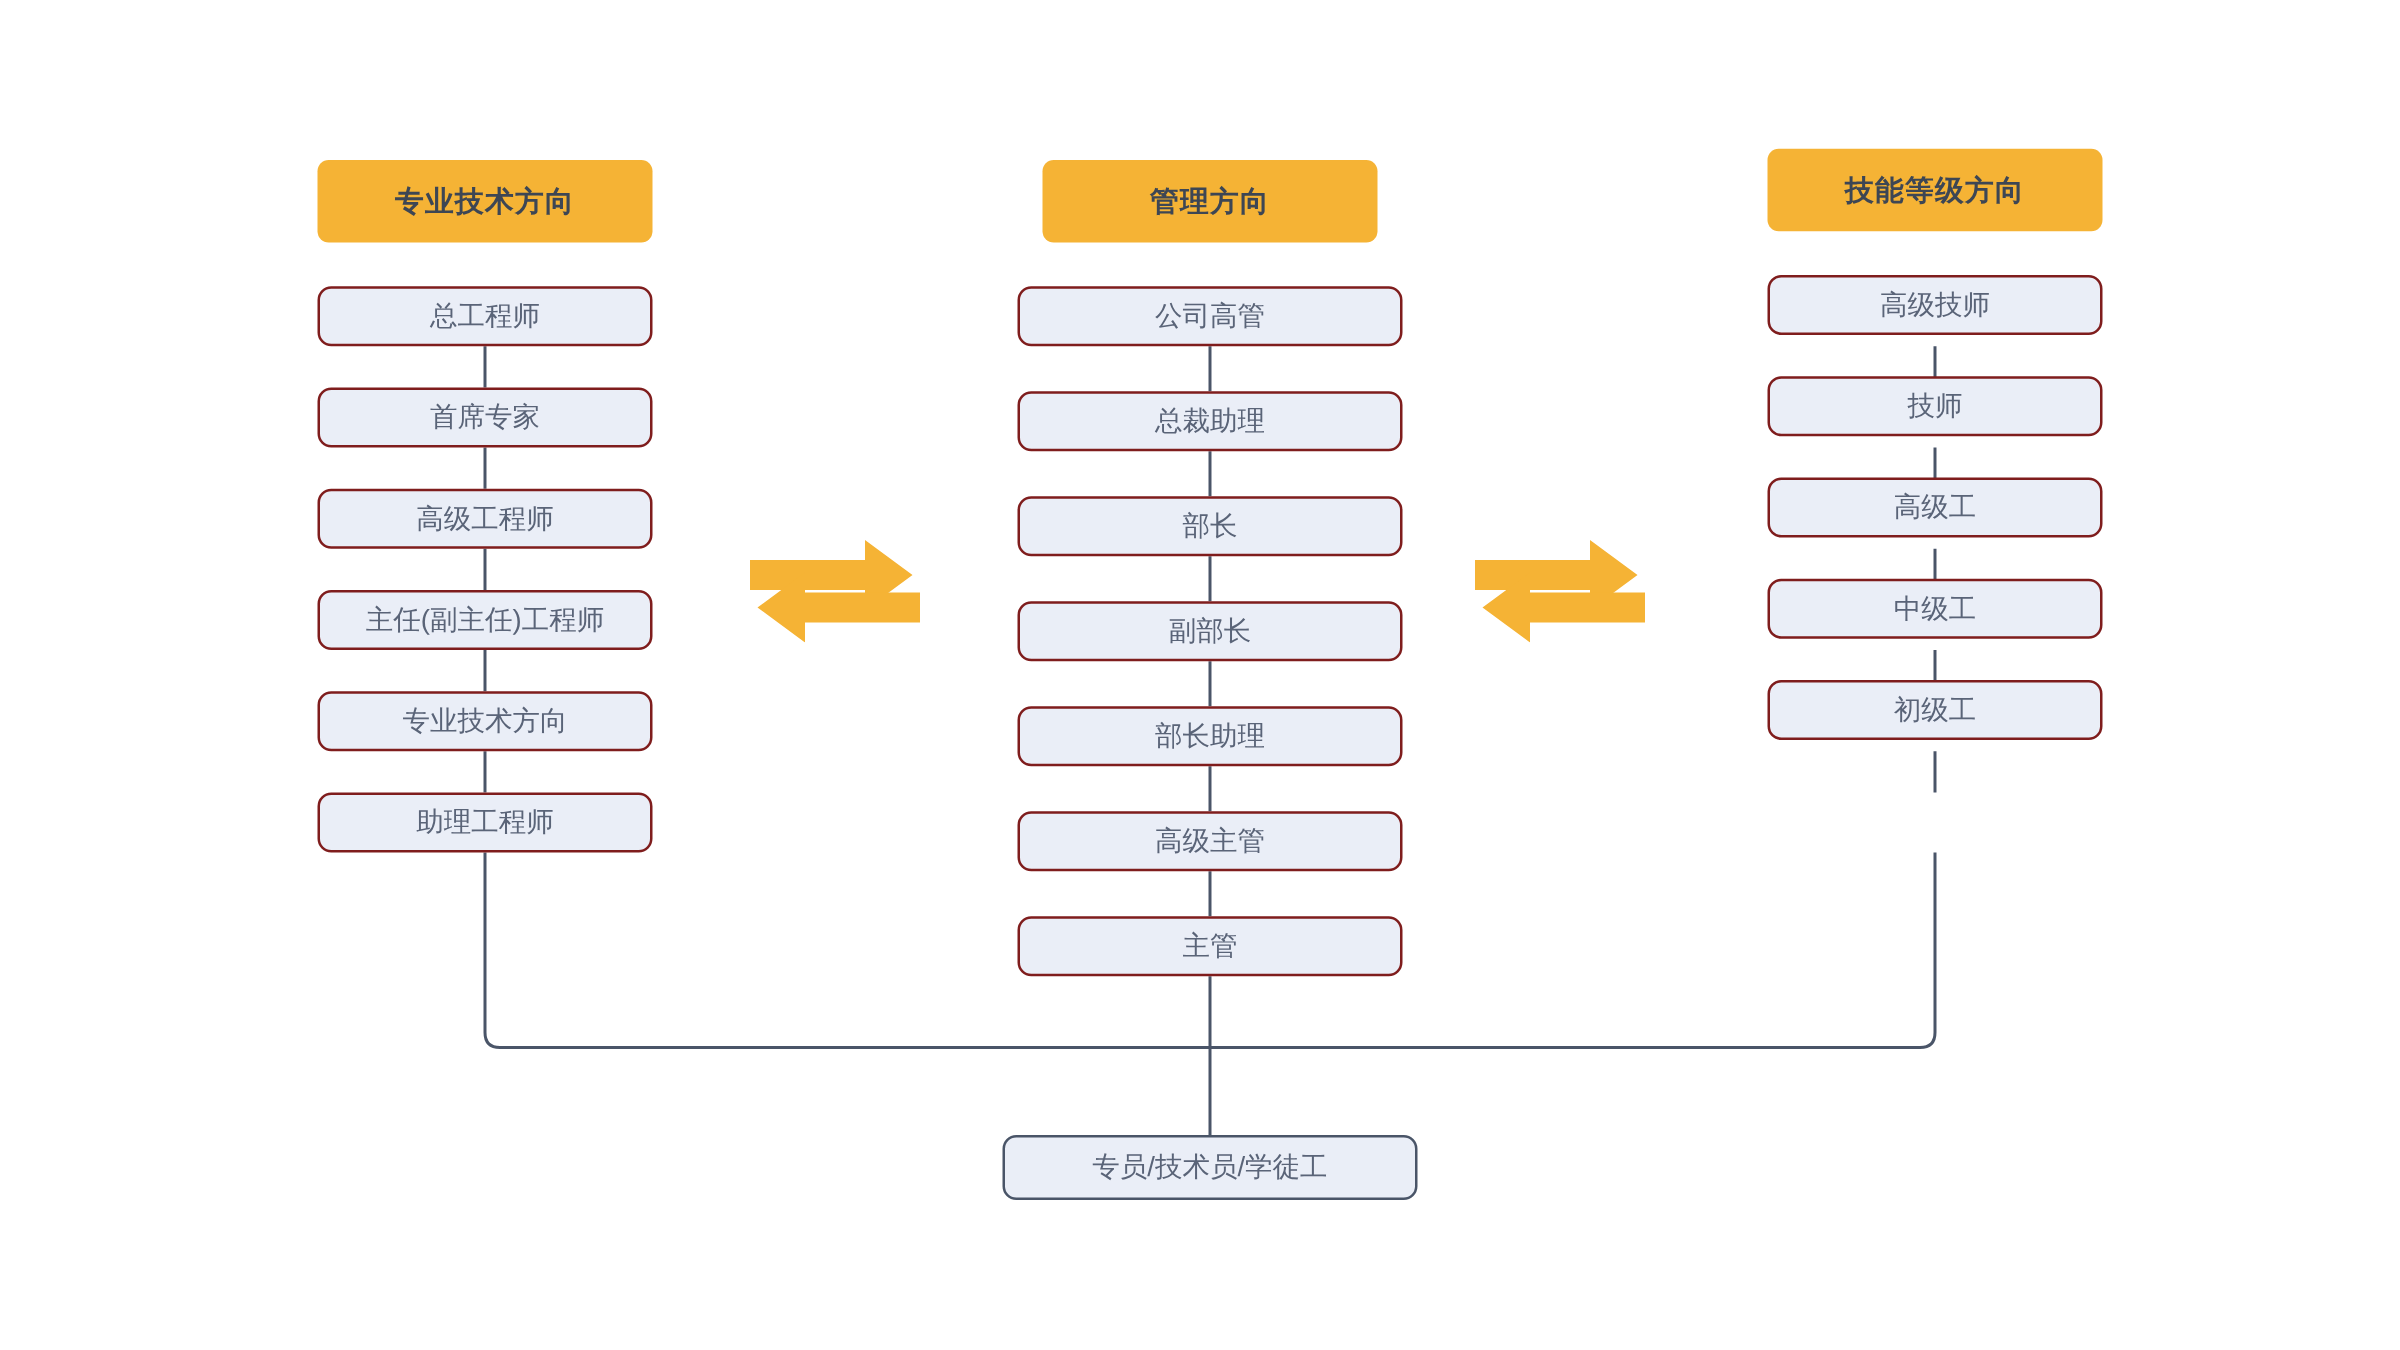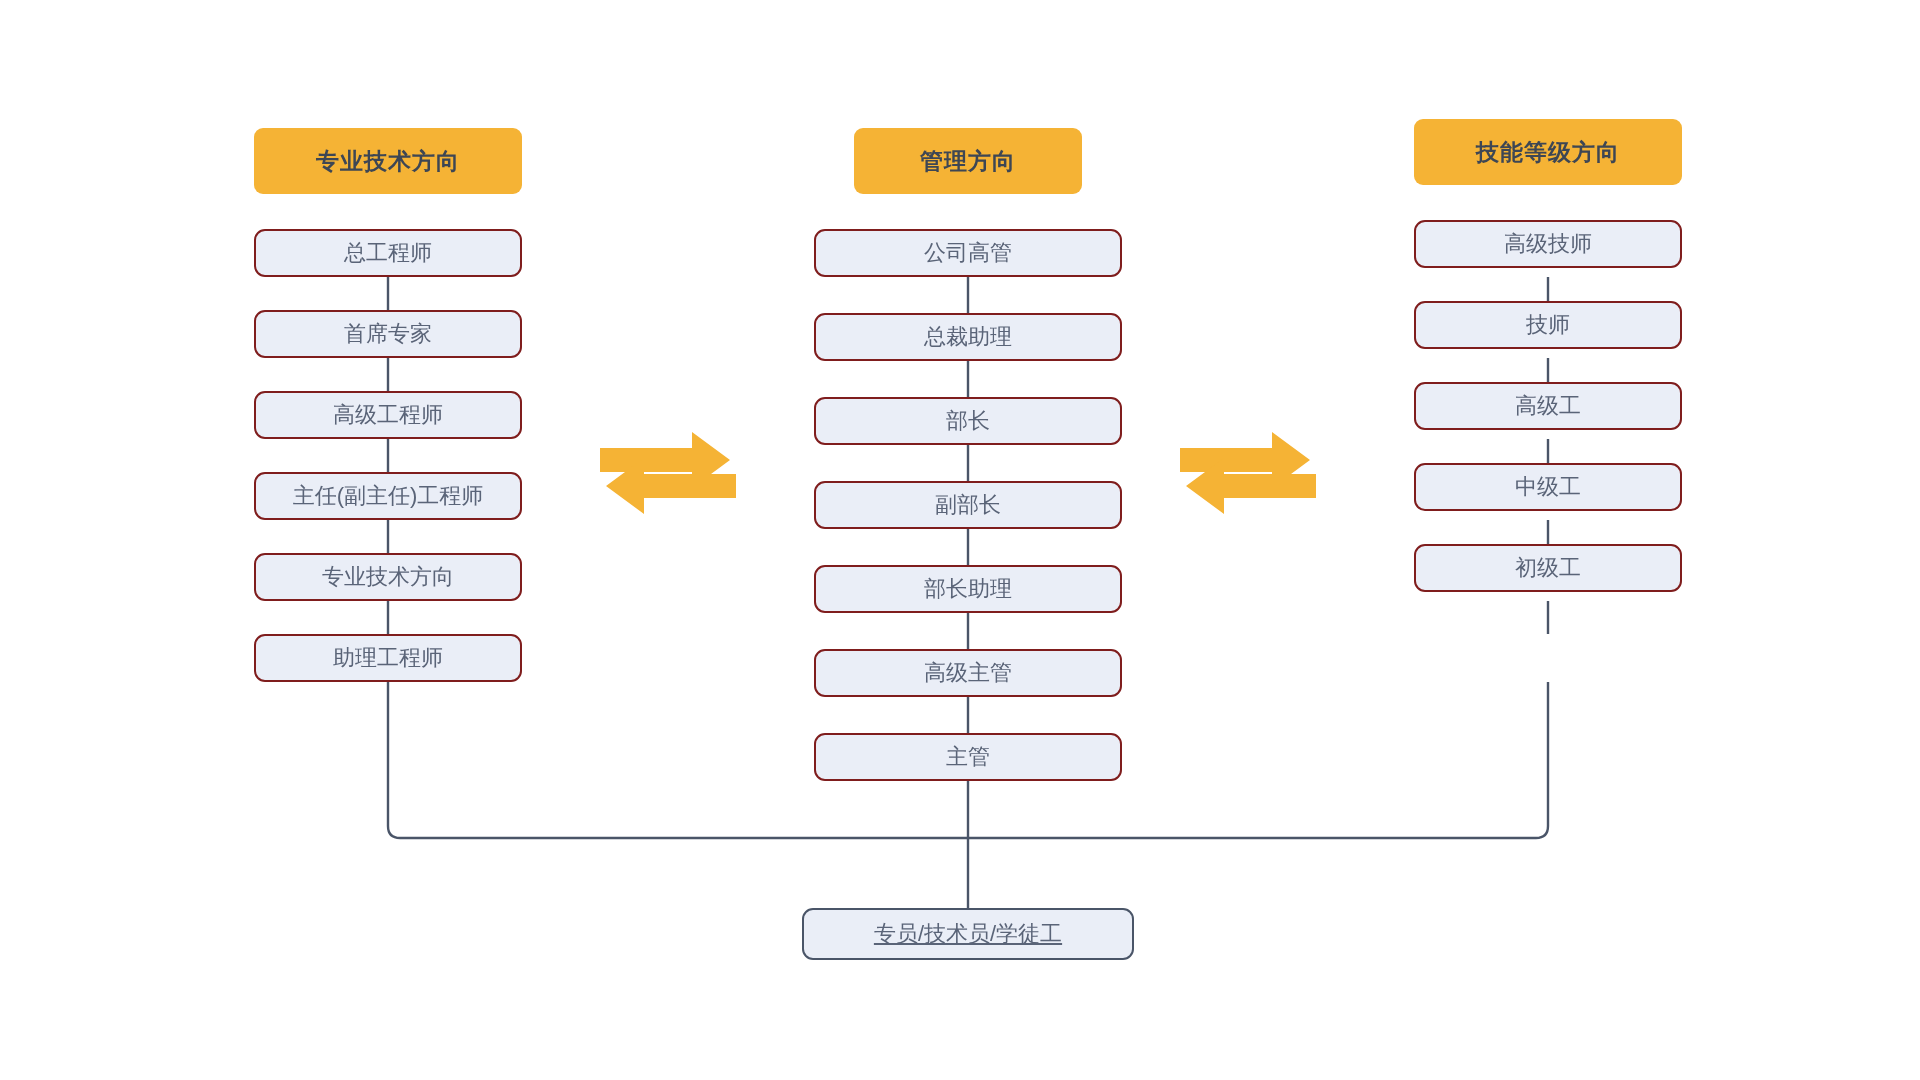--- a/index.html
+++ b/index.html
@@ -89,21 +89,21 @@
   }
   .col-left .node:last-child, .col-right .node:last-child {
     margin-bottom: 0;
   }
 
   
   .col-mid {
     width: 268px;
   }
   .col-mid .col-header {
-    width: 228px;
+    width: 268px;
     margin-bottom: 35px;
   }
   .col-mid .node {
     width: 308px;
     height: 48px;
     margin-bottom: 36px;
   }
   .col-mid .node:last-child {
     margin-bottom: 0;
   }
@@ -134,21 +134,20 @@
     background: #eaeef7;
     border: 2px solid #4a5568;
     border-radius: 11px;
     color: #5a6478;
     font-size: 22px;
     display: flex;
     align-items: center;
     justify-content: center;
     box-sizing: border-box;
     white-space: nowrap;
-    text-decoration: underline;
   }
 </style>
 </head>
 <body>
 
 <div id="canvas">
 
   <svg id="wires" viewBox="0 0 1920 1080" width="1920" height="1080">
     <g fill="none" stroke="#4a5568" stroke-width="2.4" stroke-linecap="butt" stroke-linejoin="round">
 

